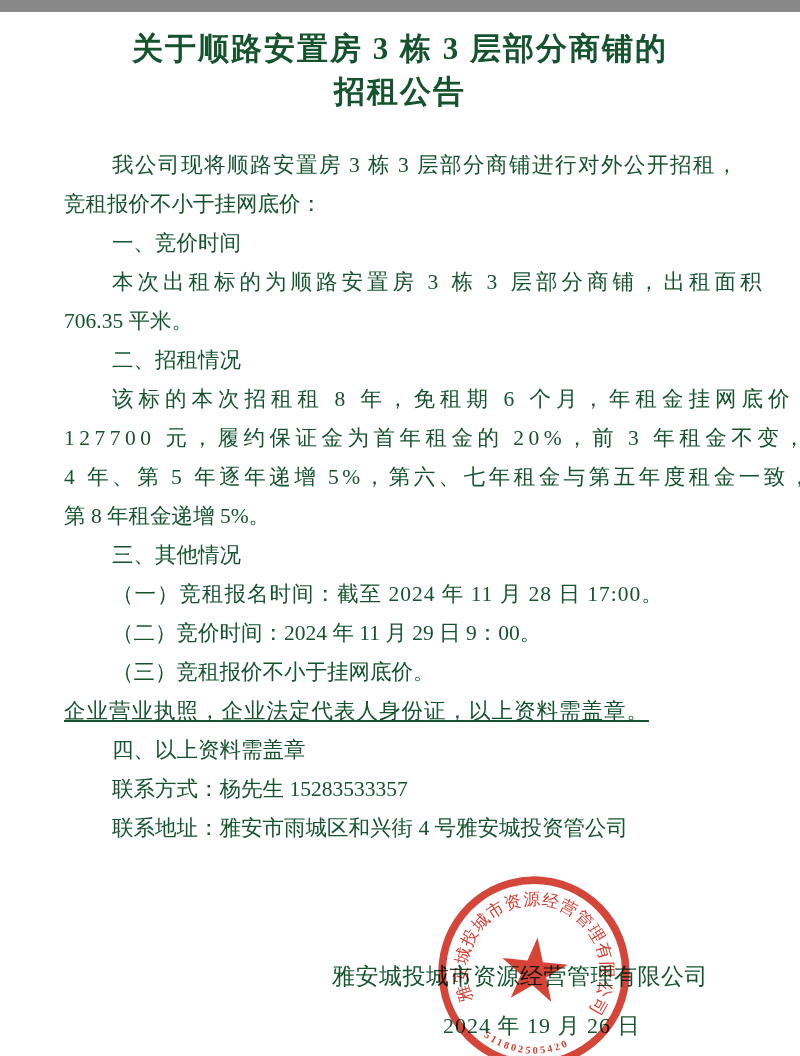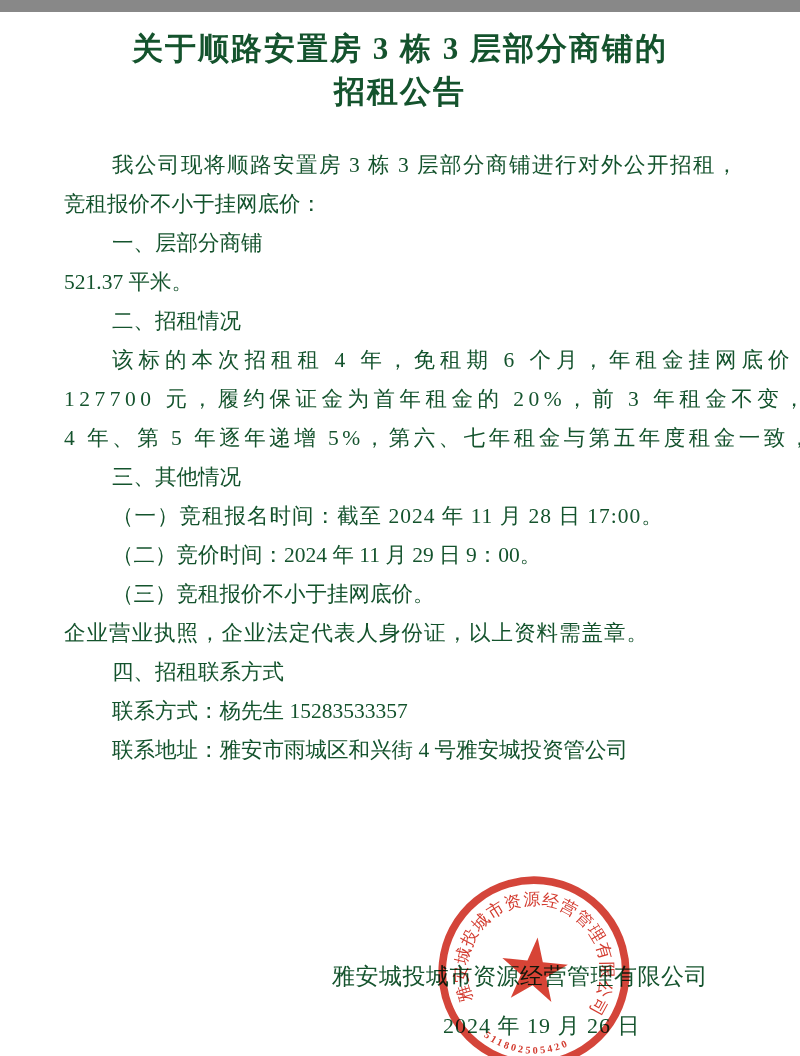--- a/index.html
+++ b/index.html
@@ -73,32 +73,34 @@
 <div class="page">
 
   <div class="title">
     <div>关于顺路安置房 3 栋 3 层部分商铺的</div>
     <div>招租公告</div>
   </div>
 
   <div class="body-text">
       <div class="line ind" style="letter-spacing: 1.5px; text-align: right;">我公司现将顺路安置房 3 栋 3 层部分商铺进行对外公开招租，</div>
       <div class="line">竞租报价不小于挂网底价：</div>
-      <div class="line ind">一、层部分商铺</div>
-      <div class="line">521.37 平米。</div>
+      <div class="line ind">一、竞价时间</div>
+      <div class="line ind" style="letter-spacing: 4px;">本次出租标的为顺路安置房 3 栋 3 层部分商铺，出租面积</div>
+      <div class="line">706.35 平米。</div>
       <div class="line ind">二、招租情况</div>
-      <div class="line ind" style="letter-spacing: 5px;">该标的本次招租租 4 年，免租期 6 个月，年租金挂网底价</div>
+      <div class="line ind" style="letter-spacing: 5px;">该标的本次招租租 8 年，免租期 6 个月，年租金挂网底价</div>
       <div class="line" style="letter-spacing: 4.5px;">127700 元，履约保证金为首年租金的 20%，前 3 年租金不变，第</div>
       <div class="line" style="letter-spacing: 3.5px;">4 年、第 5 年逐年递增 5%，第六、七年租金与第五年度租金一致，</div>
+      <div class="line">第 8 年租金递增 5%。</div>
       <div class="line ind">三、其他情况</div>
       <div class="line ind" style="letter-spacing: 1px;">（一）竞租报名时间：截至 2024 年 11 月 28 日 17:00。</div>
       <div class="line ind">（二）竞价时间：2024 年 11 月 29 日 9：00。</div>
       <div class="line ind">（三）竞租报价不小于挂网底价。</div>
-      <div class="line" style="letter-spacing: 1px;">企业营业执照，企业法定代表人身份证，以上资料需盖章。</div>
-      <div class="line ind">四、招租联系方式</div>
+      <div class="line" style="letter-spacing: 1px; text-decoration: underline;">企业营业执照，企业法定代表人身份证，以上资料需盖章。</div>
+      <div class="line ind">四、以上资料需盖章</div>
       <div class="line ind">联系方式：杨先生 15283533357</div>
       <div class="line ind">联系地址：雅安市雨城区和兴街 4 号雅安城投资管公司</div>
     </div>
 
   <div class="sig-company">雅安城投城市资源经营管理有限公司</div>
   <div class="sig-date">2024 年 19 月 26 日</div>
 
   <div class="seal">
     <svg viewBox="0 0 200 200">
       <defs>

